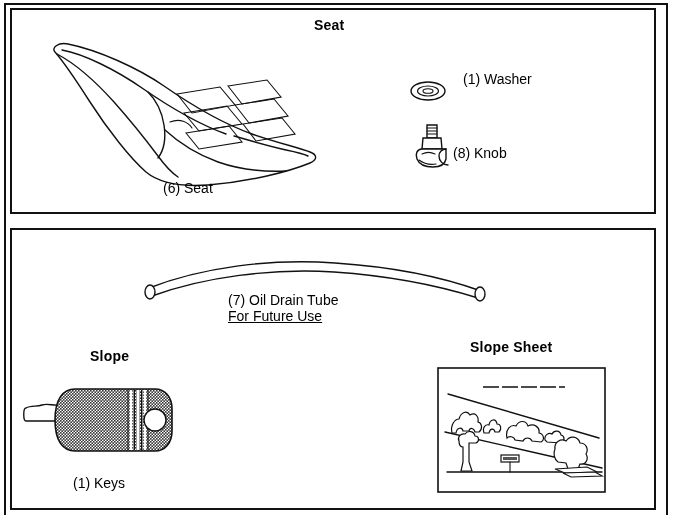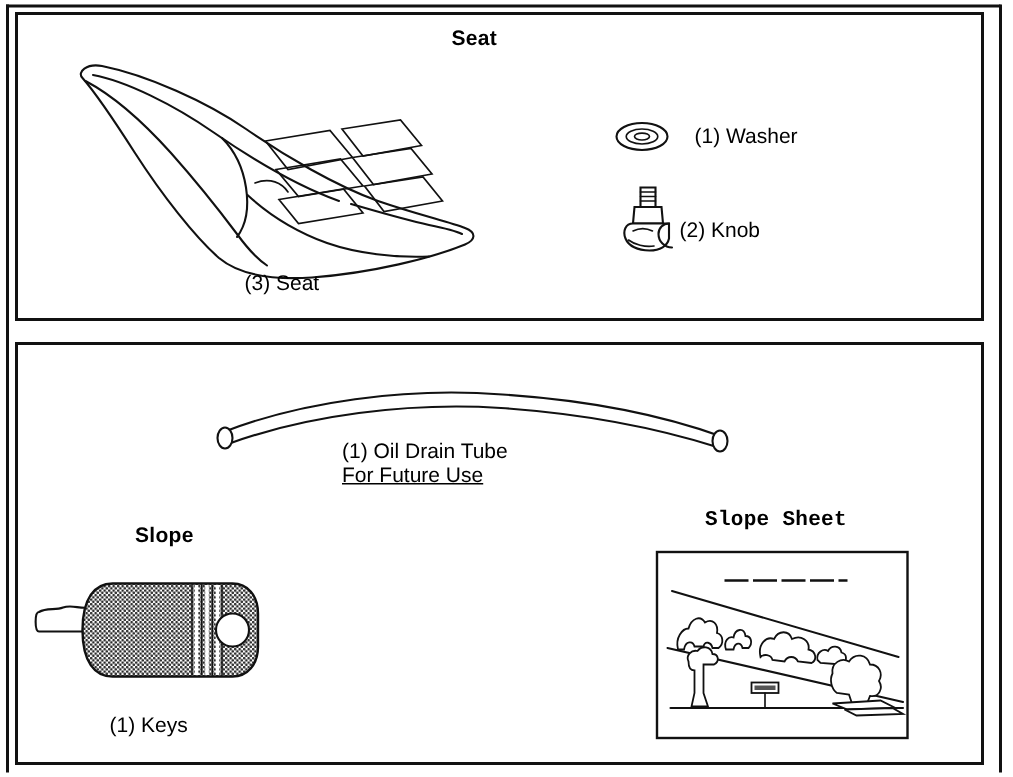--- a/index.html
+++ b/index.html
@@ -45,21 +45,21 @@
   .fill-w-thin{fill:#ffffff;stroke:#111;stroke-width:1.1;}
 </style>
 </head>
 <body>
 
 <div class="page-frame"></div>
 <div class="page-frame-right"></div>
 
 <div class="panel" id="panel-seat"></div>
 
-<div class="panel-title" style="left:301px;top:17px;">Seat</div>
+<div class="panel-title" style="left:314px;top:17px;">Seat</div>
 
 <div id="seat-drawing">
   <svg width="290" height="160" viewBox="0 0 290 160">
     <path class="fill-w" d="M17,22 C13,18 20,12 30,14 C60,20 100,38 126,56
       C152,74 186,94 214,104 C240,113 262,118 272,122
       C280,125 279,130 272,133 C250,142 210,152 170,155
       C140,157 120,152 108,142 C92,128 70,100 52,72
       C36,47 24,30 17,22 Z"></path>
     <path class="ln" d="M19,24 C38,34 58,52 76,72 C92,90 108,110 120,126
       C128,137 134,143 140,147"></path>
@@ -71,60 +71,60 @@
     <g class="ln-thin">
       <path d="M139,64 L182,57 L197,75 L154,83 Z"></path>
       <path d="M146,83 L189,76 L204,94 L161,101 Z"></path>
       <path d="M190,56 L229,50 L243,67 L204,74 Z"></path>
       <path d="M197,75 L236,69 L250,86 L211,93 Z"></path>
       <path d="M148,103 L191,96 L204,112 L161,119 Z"></path>
       <path d="M205,94 L244,88 L257,104 L218,111 Z"></path>
     </g>
   </svg>
 </div>
-<div class="caption" style="left:163px;top:180px;">(3) Seat</div>
+<div class="caption" style="left:163px;top:180px;">(6) Seat</div>
 
 <div id="washer-drawing">
   <svg width="46" height="30" viewBox="0 0 46 30">
     <ellipse class="fill-w" cx="23" cy="15" rx="17" ry="9"></ellipse>
     <ellipse class="fill-w-thin" cx="23" cy="15" rx="10.5" ry="5"></ellipse>
     <ellipse class="ln-thin" cx="23" cy="15" rx="5" ry="2.3"></ellipse>
   </svg>
 </div>
-<div class="caption" style="left:463px;top:82px;">(1) Washer</div>
+<div class="caption" style="left:463px;top:71px;">(1) Washer</div>
 
 <div id="knob-drawing">
   <svg width="40" height="48" viewBox="0 0 40 48">
     <path class="fill-w" d="M14,3 L24,3 L24,16 L14,16 Z"></path>
     <g class="ln-thin">
       <path d="M14,6 L24,6"></path>
         <path d="M14,9 L24,9"></path>
         <path d="M14,12 L24,12"></path>
     </g>
     <path class="fill-w" d="M10,16 L28,16 L29,27 L9,27 Z"></path>
     <path class="fill-w" d="M9,27 C4,27 2,32 4,37 C6,42 12,45 20,45
       C27,45 32,42 33,37 L33,27 Z"></path>
     <path class="ln" d="M33,27 C29,27 26,30 26,34 C26,39 30,43 35,43"></path>
     <path class="ln-thin" d="M9,32 C13,30 18,30 22,32"></path>
     <path class="ln-thin" d="M6,38 C10,41 17,43 23,42"></path>
   </svg>
 </div>
-<div class="caption" style="left:453px;top:145px;">(2) Knob</div>
+<div class="caption" style="left:453px;top:145px;">(8) Knob</div>
 
 <div class="panel" id="panel-misc"></div>
 
 <div id="tube-drawing">
   <svg width="350" height="46" viewBox="0 0 350 46">
     <path class="fill-w" d="M9,30 C60,10 130,0 195,5 C255,9 305,20 341,33
       L338,40 C300,28 252,18 194,14 C132,10 64,19 12,38 Z"></path>
     <ellipse class="fill-w" cx="10" cy="34" rx="5" ry="7"></ellipse>
     <ellipse class="fill-w" cx="340" cy="36" rx="5" ry="7"></ellipse>
   </svg>
 </div>
-<div class="caption" style="left:228px;top:292px;">(1) Oil Drain Tube</div>
+<div class="caption" style="left:228px;top:292px;">(7) Oil Drain Tube</div>
 <div class="caption" style="left:228px;top:308px;text-decoration:underline;">For Future Use</div>
 
 <div class="panel-title" style="left:90px;top:348px;">Slope</div>
 
 <div id="key-drawing">
   <svg width="170" height="95" viewBox="0 0 170 95">
     <defs>
       <pattern id="stip" width="3" height="3" patternUnits="userSpaceOnUse">
         <rect width="3" height="3" fill="#ffffff"></rect>
         <circle cx="0.8" cy="0.8" r="0.85" fill="#222"></circle>
@@ -146,21 +146,21 @@
       <path d="M113,15 L113,75"></path>
       <path d="M119.5,15 L119.5,75"></path>
       <path d="M126.5,15 L126.5,75"></path>
       <path d="M133,15 L133,75"></path>
     </g>
     <circle cx="140" cy="45" r="11" fill="#ffffff" stroke="#111" stroke-width="1.4"></circle>
   </svg>
 </div>
 <div class="caption" style="left:73px;top:475px;">(1) Keys</div>
 
-<div class="panel-title" style="left:470px;top:339px;font-family:Liberation Mono, monospace;">Slope Sheet</div>
+<div class="panel-title" style="left:470px;top:339px;">Slope Sheet</div>
 
 <div id="slope-drawing">
   <svg width="169" height="126" viewBox="0 0 169 126">
     <rect x="1" y="1" width="167" height="124" fill="#ffffff" stroke="#111" stroke-width="1.6"></rect>
 
     <g stroke="#111" stroke-width="1.6" fill="none">
       <path d="M46,20 L128,20" stroke-dasharray="16 3"></path>
     </g>
 
     <path class="ln" d="M11,27 L162,71"></path>

